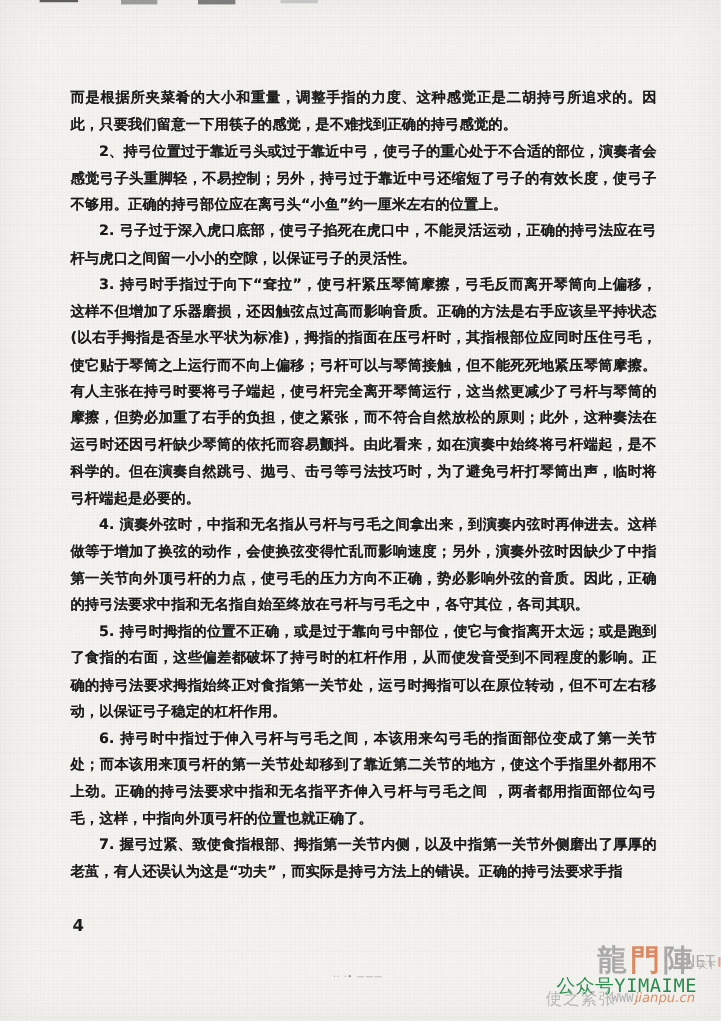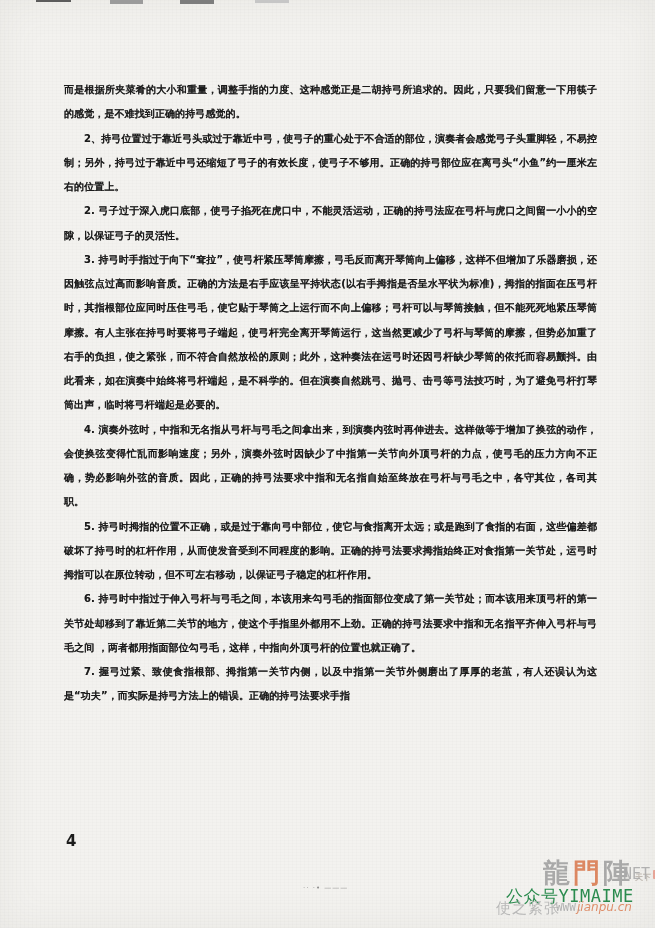--- a/index.html
+++ b/index.html
@@ -16,21 +16,21 @@
   
   .edge-mark{position:absolute;top:0;}
   .em1{left:36px;width:35px;height:2px;background:#5c5c5c;}
   .em2{left:110px;width:33px;height:4px;background:#9b9b9b;}
   .em3{left:180px;width:34px;height:4px;background:#7d7d7d;}
   .em4{left:255px;width:34px;height:3px;background:#c6c6c6;}
 
   
   .body-text{
     position:absolute;left:64px;top:78px;width:533px;
-    font-size:10px;line-height:24.25px;color:#1b1b1b;
+    font-size:13px;line-height:24.25px;color:#1b1b1b;
     text-align:justify;font-weight:600;
     letter-spacing:0.1px;
     text-shadow:0 0 0.4px rgba(20,20,20,0.55);
   }
   .body-text p{margin:0;text-indent:2em;}
   .body-text p.noindent{text-indent:0;}
 
   .page-number{
     position:absolute;left:66px;top:832px;
     font-size:15px;font-weight:bold;color:#1b1b1b;

